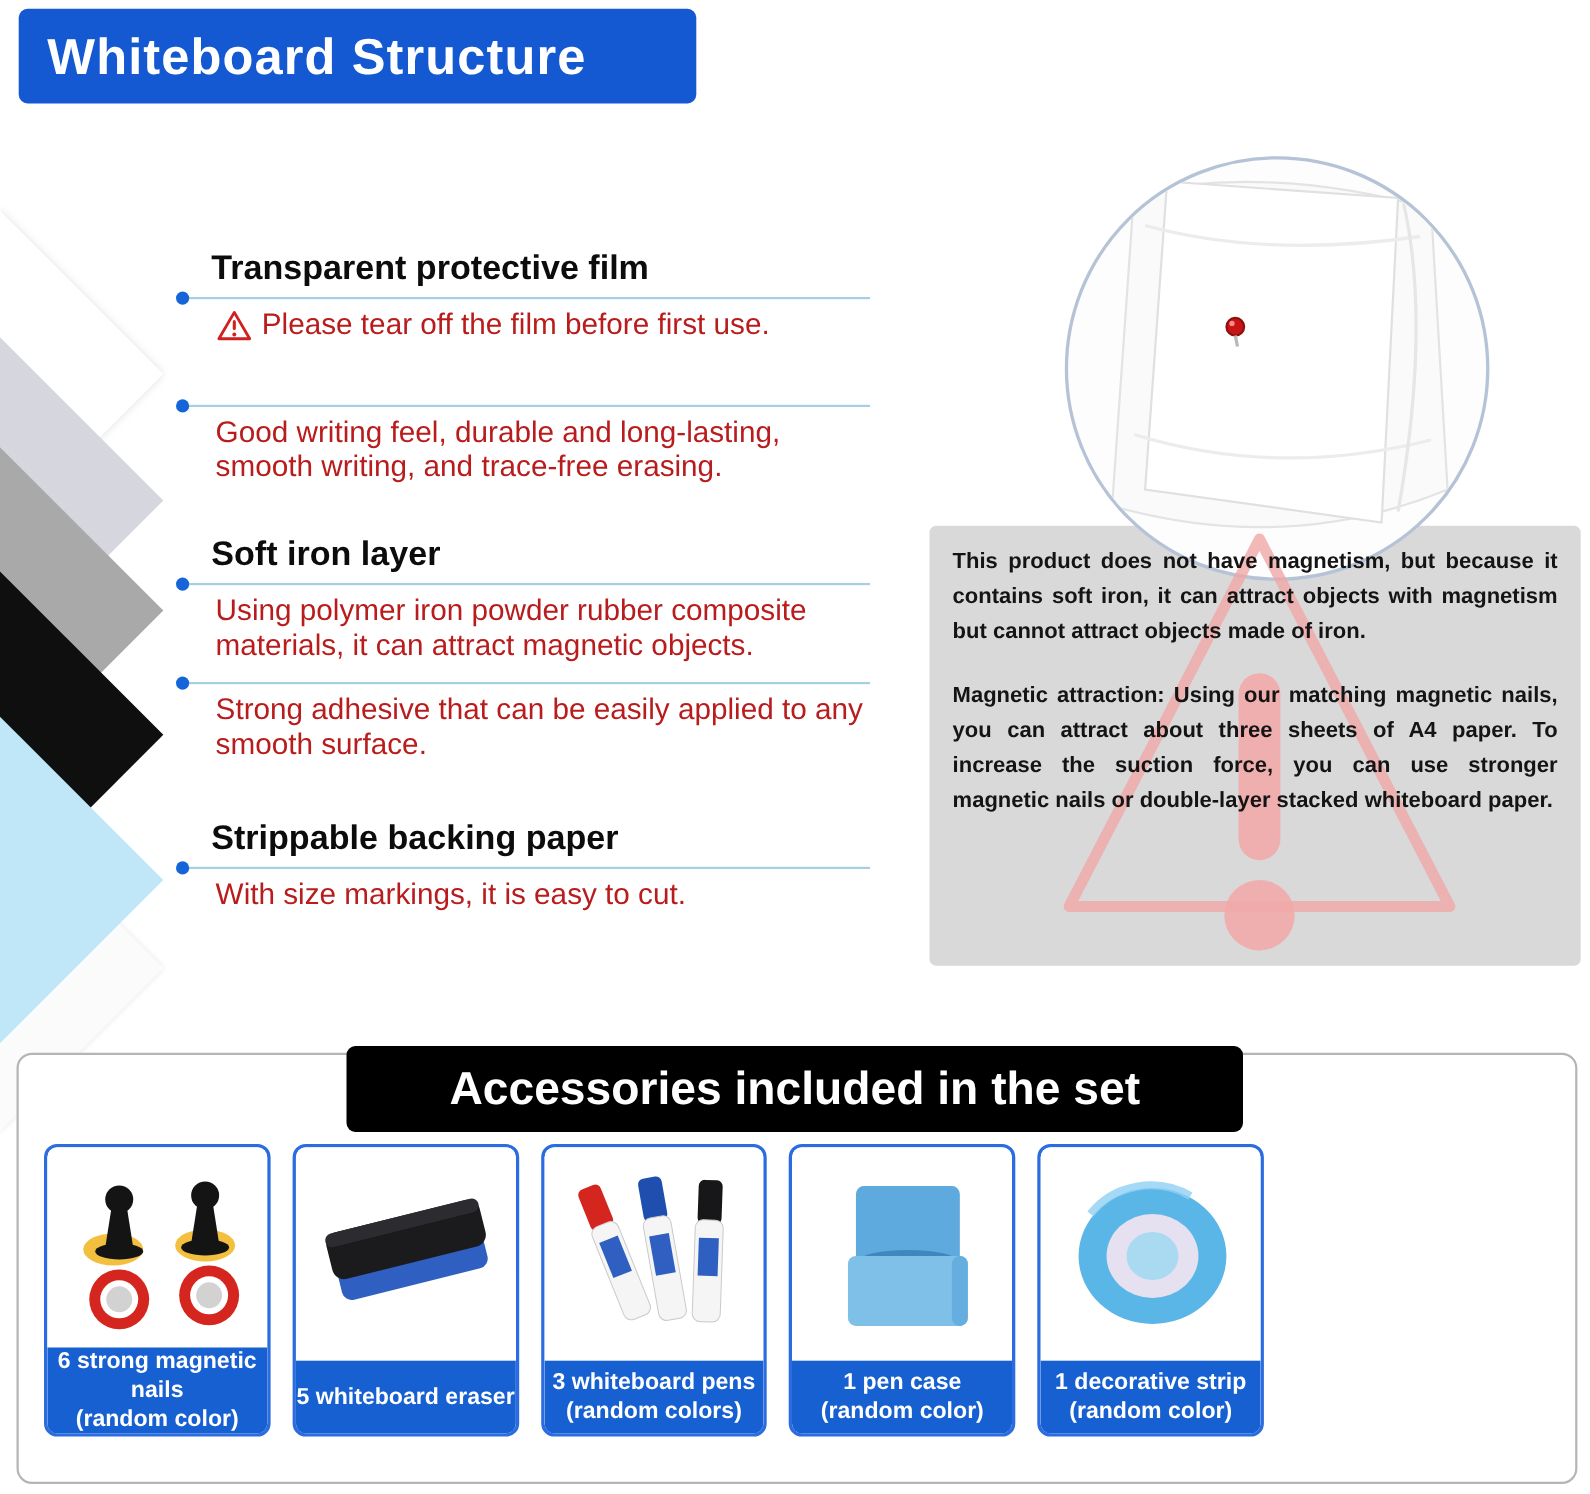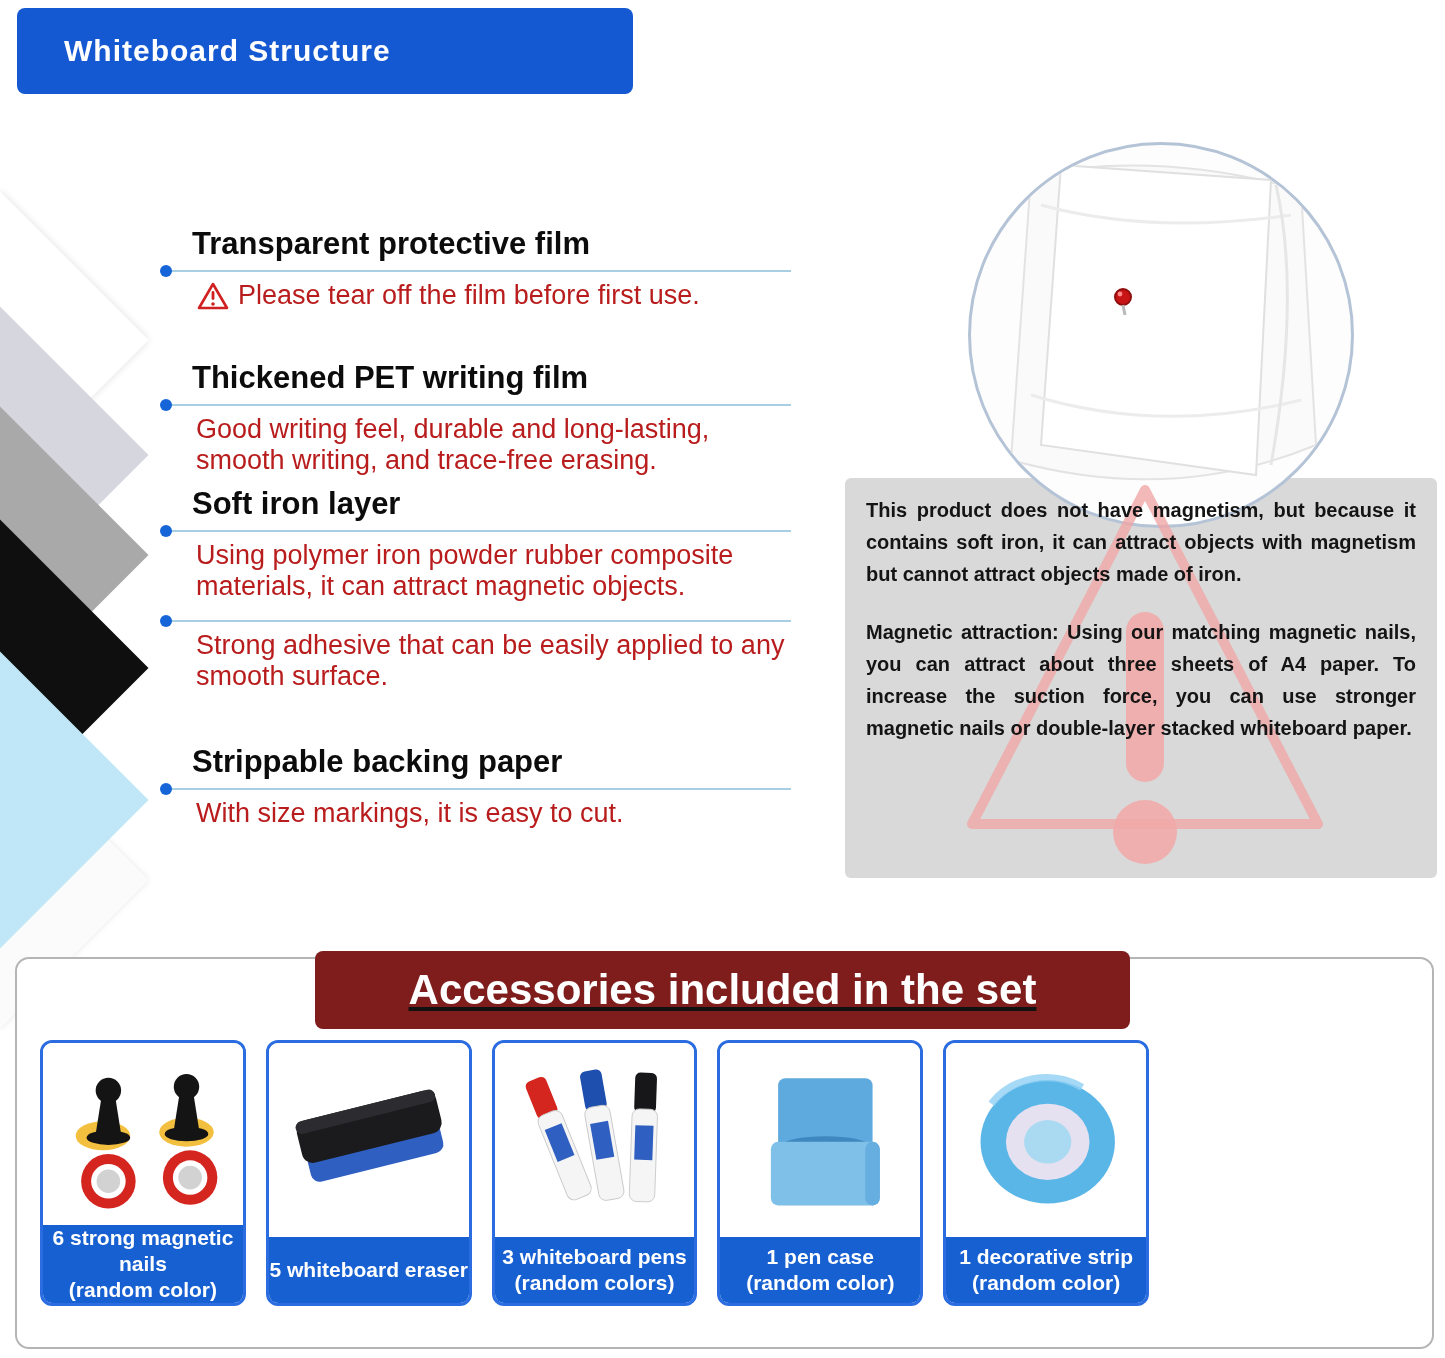--- a/index.html
+++ b/index.html
@@ -5,21 +5,21 @@
   html,body{margin:0;padding:0;}
   body{
     width:1445px;height:1358px;position:relative;overflow:hidden;
     background:#ffffff;font-family:"Liberation Sans",sans-serif;color:#111;
   }
   
   .banner{
     position:absolute;left:17px;top:8px;width:616px;height:86px;
     background:#1459d2;border-radius:8px;display:flex;align-items:center;
   }
-  .banner-title{color:#fff;font-size:30px;font-weight:bold;padding-left:26px;letter-spacing:1px;margin-left:21px;}
+  .banner-title{color:#fff;font-size:46px;font-weight:bold;padding-left:26px;letter-spacing:1px;}
 
   
   .diamond{position:absolute;width:210px;height:210px;transform:rotate(45deg);}
   .d-white1{left:-105px;top:235px;background:#ffffff;box-shadow:0 0 8px rgba(0,0,0,.12);}
   .d-lav   {left:-105px;top:350px;background:#d6d6df;}
   .d-gray  {left:-105px;top:450px;background:#a9a9a9;}
   .d-black {left:-105px;top:563px;background:#0f0f0f;}
   .d-white2{left:-105px;top:775px;background:#fbfbfb;box-shadow:0 0 6px rgba(0,0,0,.10);}
   .d-blue  {left:-105px;top:695px;background:#bfe7f8;}
 
@@ -49,22 +49,22 @@
     font-size:20px;line-height:32px;font-weight:bold;color:#141414;text-align:justify;
   }
   .notice-text p{margin:0 0 26px 0;}
 
   
   .acc-box{
     position:absolute;left:15px;top:957px;width:1415px;height:388px;
     border:2px solid #b5b5b5;border-radius:14px;background:#fff;z-index:1;
   }
   .acc-header{
-    position:absolute;left:315px;top:951px;width:815px;height:78px;background:#7f1d1d;
-    border-radius:8px;display:flex;align-items:center;justify-content:center;z-index:2;text-decoration:underline;
+    position:absolute;left:315px;top:951px;width:815px;height:78px;background:#000000;
+    border-radius:8px;display:flex;align-items:center;justify-content:center;z-index:2;
   }
   .acc-title{color:#fff;font-size:42px;font-weight:bold;}
   .cards{
     position:absolute;left:40px;top:1040px;width:1109px;display:flex;gap:20px;z-index:2;
   }
   .card{
     flex:1 1 0;height:260px;border:3px solid #2b6de0;border-radius:12px;overflow:hidden;
     background:#fff;display:flex;flex-direction:column;
   }
   .card-image{flex:1 1 auto;display:flex;align-items:center;justify-content:center;background:#fff;}
@@ -100,21 +100,20 @@
         <path d="M17 3 L31 27 L3 27 Z" fill="none" stroke="#d02020" stroke-width="2.6" stroke-linejoin="round"></path>
         <rect x="15.6" y="10" width="2.8" height="9" rx="1.4" fill="#d02020"></rect>
         <circle cx="17" cy="23" r="1.8" fill="#d02020"></circle>
       </svg>
     </span>
     <span>Please tear off the film before first use.</span>
   </div>
 </div>
 
 <div class="layer-item" style="top:360px">
-  <div class="layer-title">Thickened PET writing film</div>
   <div class="layer-rule">
       <span class="dot"></span>
     </div>
   <div class="layer-desc">Good writing feel, durable and long-lasting, smooth writing, and trace-free erasing.</div>
 </div>
 
 <div class="layer-item" style="top:486px">
   <div class="layer-title">Soft iron layer</div>
   <div class="layer-rule">
       <span class="dot"></span>

